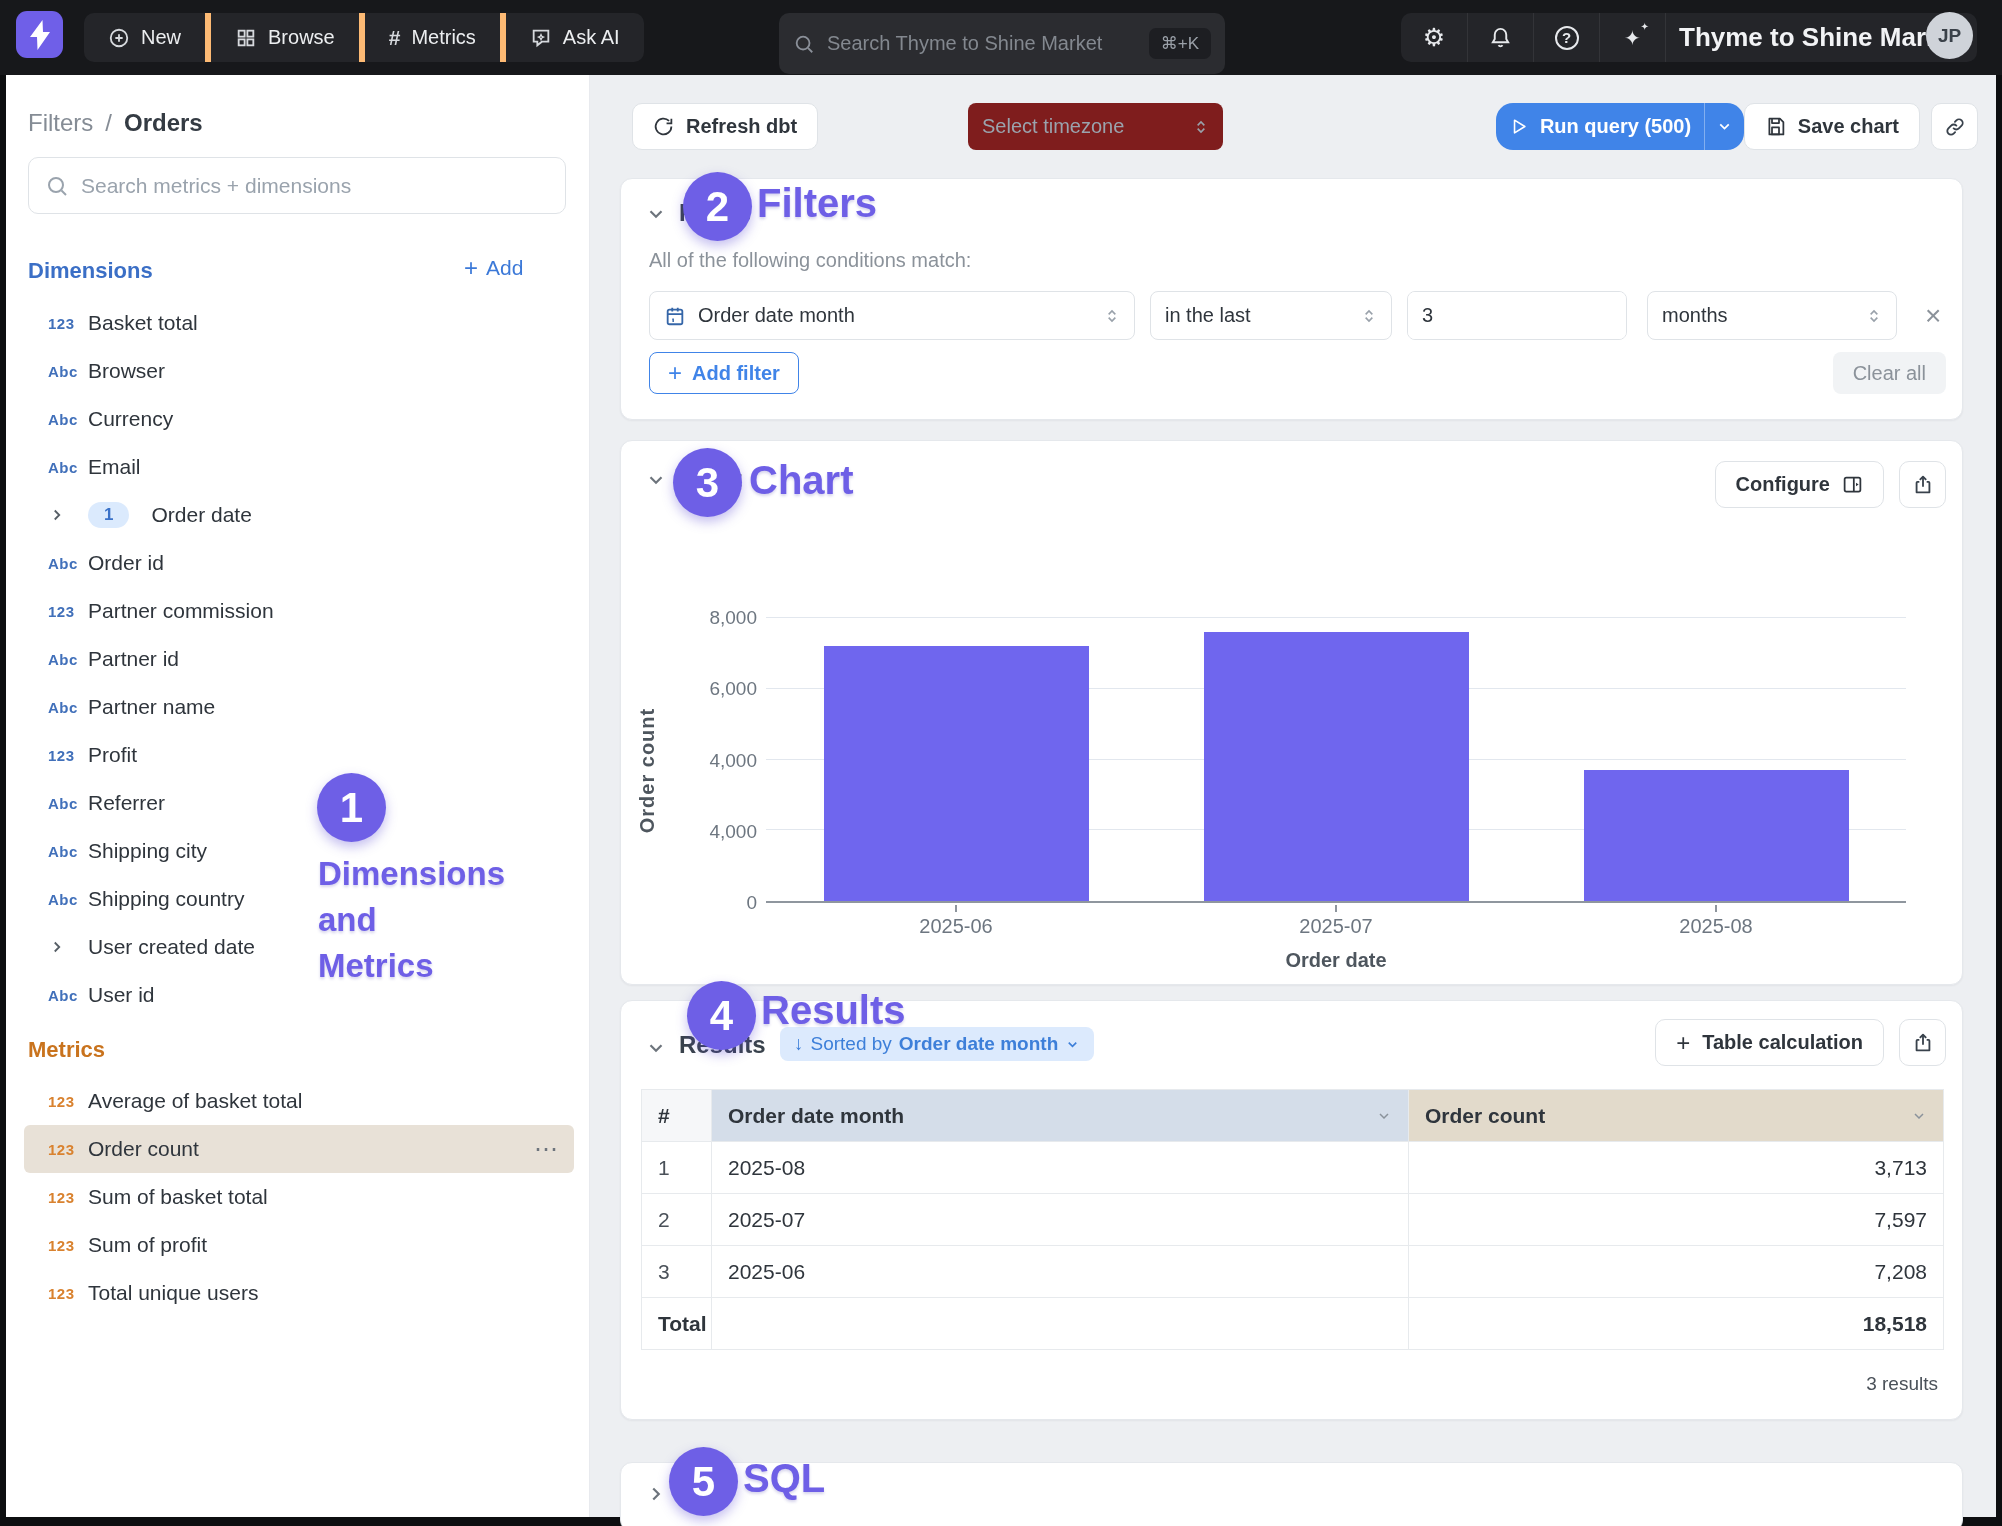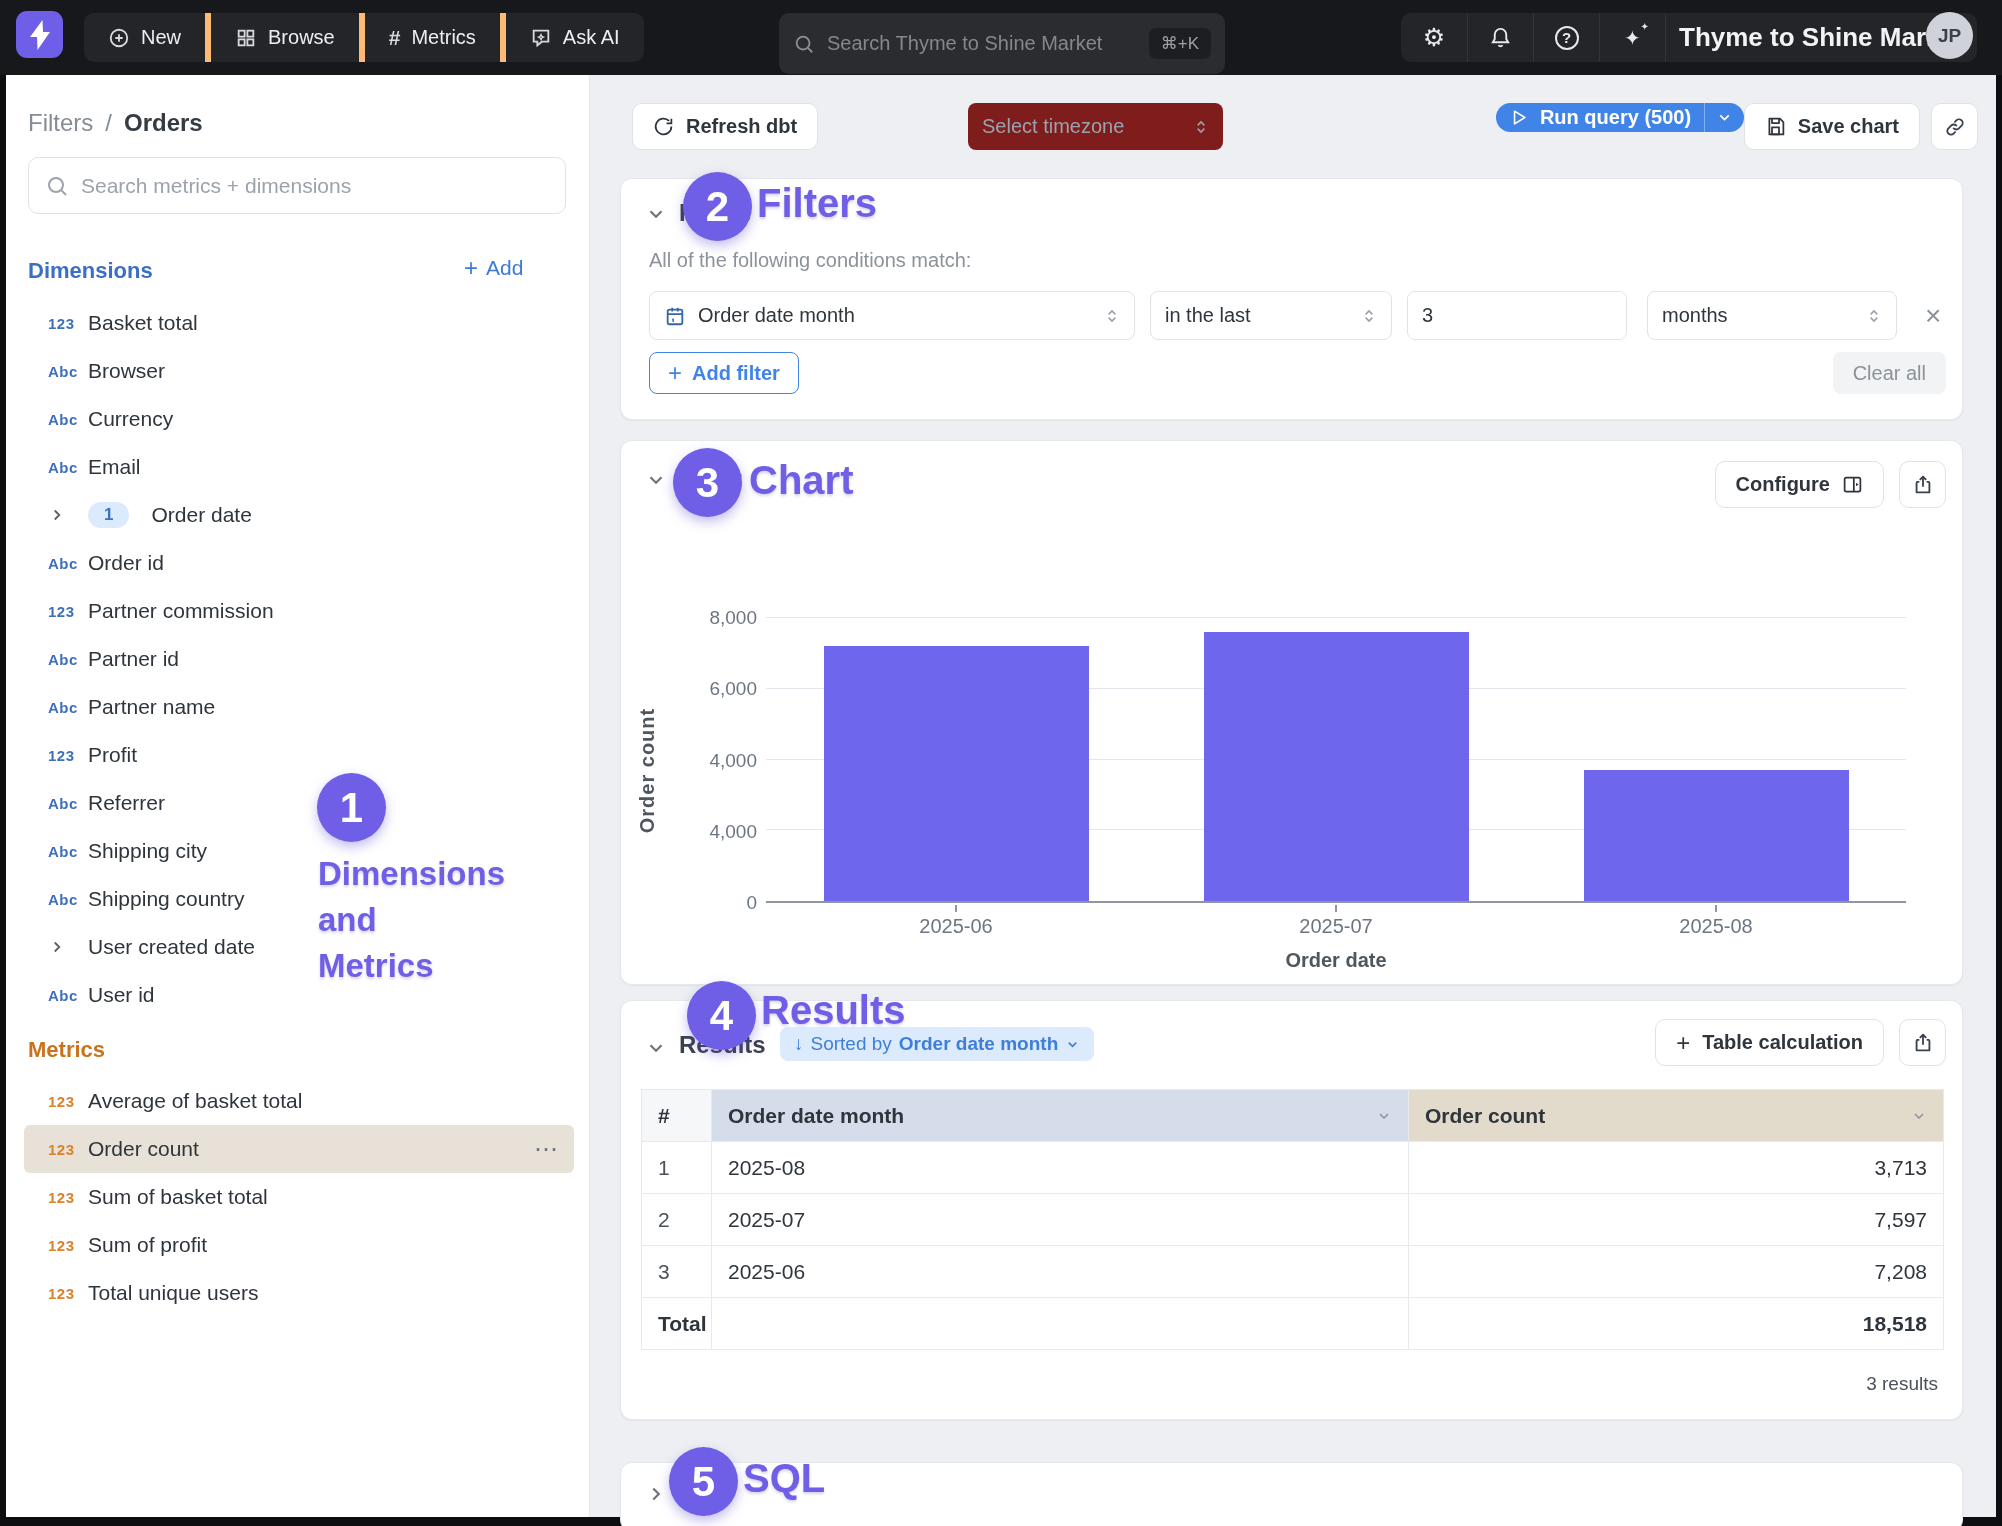--- a/index.html
+++ b/index.html
@@ -52,21 +52,21 @@
   .frow.selected { background:#e8e1d7; }
   .frow .kebab { position:absolute; right:14px; color:#6d747c; font-size:24px; letter-spacing:2px; }
   .mets-head { position:absolute; left:22px; top:962px; font-size:22px; font-weight:bold; color:#c9731d; }
 
   
   main { position:absolute; left:590px; top:75px; width:1406px; height:1442px; background:#edeff2; }
   .btn { display:inline-flex; align-items:center; gap:12px; background:#fff; border:1px solid #dfe3e7; border-radius:10px; height:47px; padding:0 20px; font-size:20px; color:#2f353c; font-weight:600; cursor:pointer; }
   .icon-btn { width:47px; height:47px; padding:0; justify-content:center; }
   .refresh-btn { position:absolute; left:42px; top:28px; }
   .tz-select { position:absolute; right:773px; top:28px; width:255px; height:47px; background:#7f1d1d; border-radius:8px; display:flex; align-items:center; justify-content:space-between; padding:0 14px; color:#9aa3ad; font-size:20px; cursor:default;text-align:center; }
-  .run-btn { position:absolute; right:252px; top:28px; width:248px; height:29px; background:#4084e8; border-radius:17px; display:flex; color:#fff; cursor:pointer; }
+  .run-btn { position:absolute; right:252px; top:28px; width:248px; height:47px; background:#4084e8; border-radius:17px; display:flex; color:#fff; cursor:pointer; }
   .run-main { flex:1; display:flex; align-items:center; justify-content:center; gap:12px; font-size:20px; font-weight:600; }
   .run-caret { width:40px; border-left:1px solid rgba(255,255,255,.35); display:flex; align-items:center; justify-content:center; }
   .save-btn { position:absolute; right:76px; top:28px; }
   .link-btn { position:absolute; right:18px; top:28px; }
 
   .card { position:absolute; left:30px; width:1343px; background:#fff; border:1px solid #e5e8ec; border-radius:12px; box-shadow:0 1px 2px rgba(16,24,40,.05); }
   .card-chev { position:absolute; left:24px; color:#6d747c; cursor:pointer; }
   .card-title { position:absolute; left:58px; font-size:24px; font-weight:600; color:#39424c; }
 
   #filters-card { top:103px; height:242px; }

